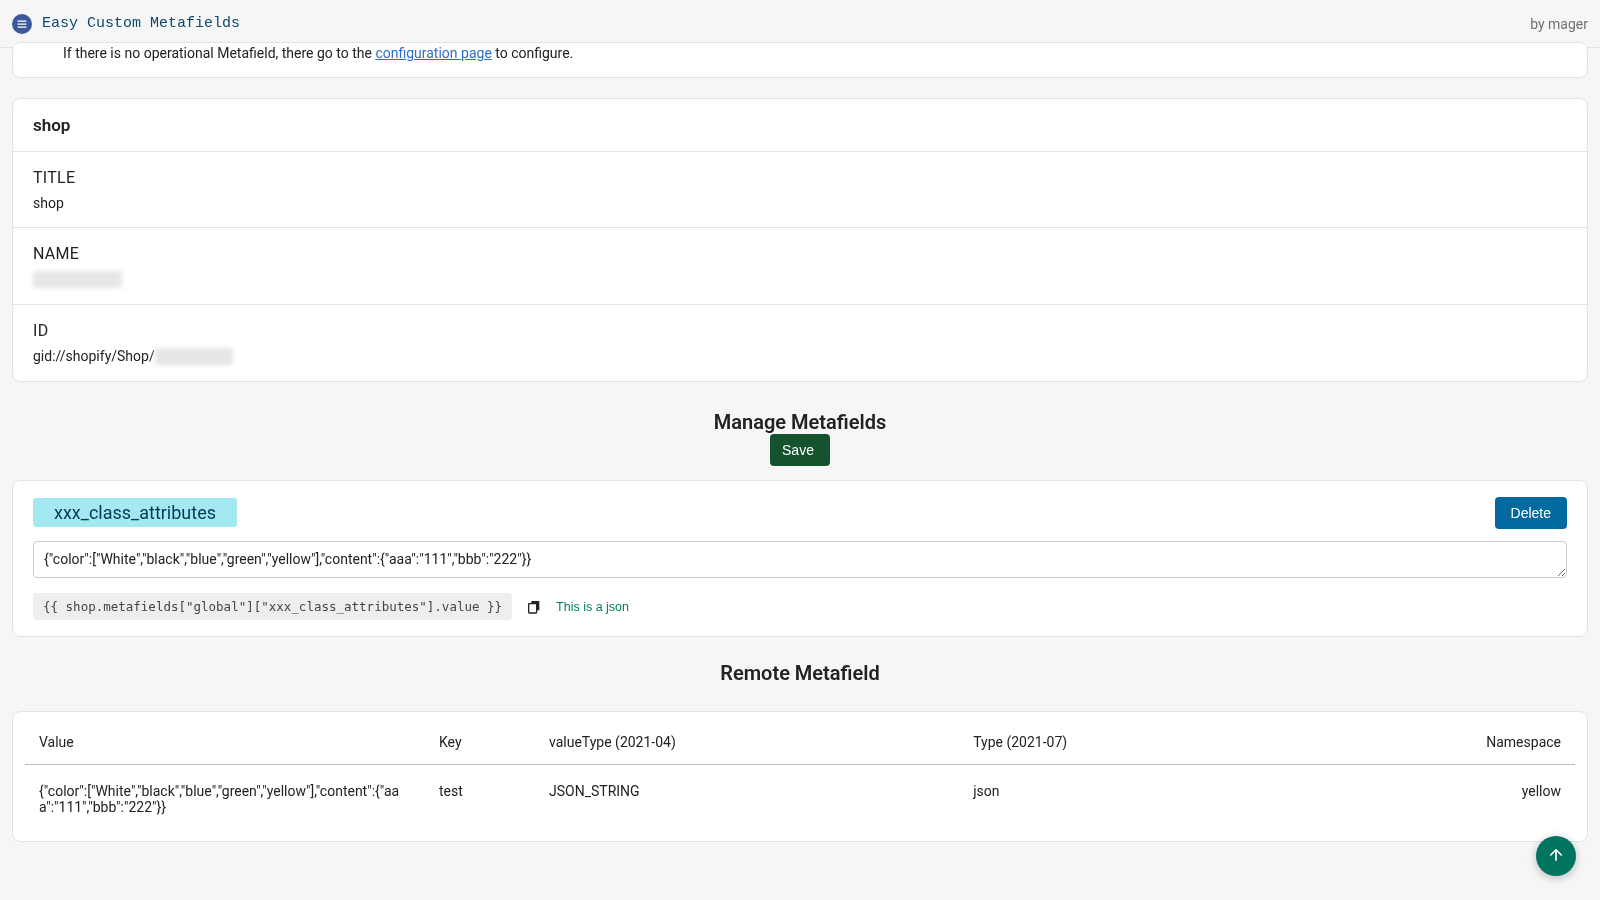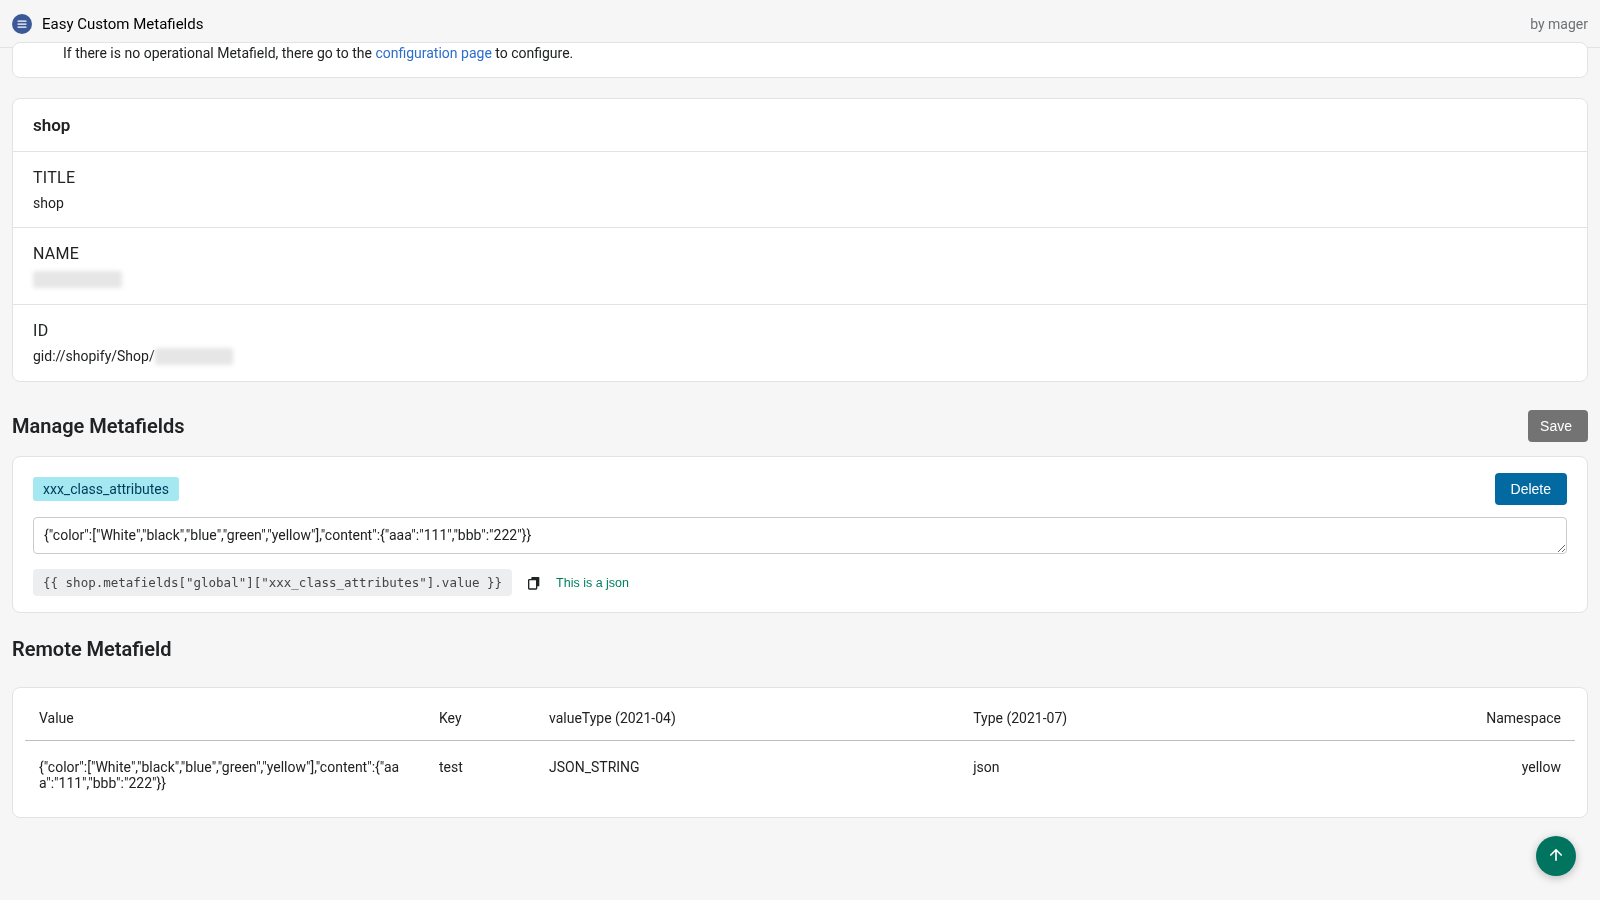--- a/index.html
+++ b/index.html
@@ -34,21 +34,22 @@
     border-radius: 50%;
     display: flex;
     align-items: center;
     justify-content: center;
     color: #fff;
     font-size: 12px;
     font-weight: bold;
   }
   .app-title {
     font-size: 15px;
-    color: #000000;
+    color: #0c4a6e;
+    font-family: Liberation Mono, monospace;
   }
   .topbar-right {
     font-size: 14px;
     color: #6d7175;
   }
   .content {
     padding: 0 12px 24px 12px;
   }
   .notice {
     background: #fff;
@@ -57,21 +58,21 @@
     padding: 16px 50px 16px 50px;
     color: #202223;
     position: relative;
     margin-top: -6px;
   }
   .notice-text {
     font-size: 14px;
     color: #202223;
     margin-top: -14px;
   }
-  .notice a { color: #2c6ecb; cursor: pointer; }
+  .notice a { color: #2c6ecb; text-decoration: underline; cursor: pointer; }
   .card {
     background: #fff;
     border: 1px solid #e1e3e5;
     border-radius: 8px;
     margin-top: 20px;
   }
   .card-header {
     padding: 16px 20px;
     font-size: 17px;
     font-weight: 600;
@@ -98,35 +99,36 @@
     color: #e6e6e6;
     border-radius: 2px;
     line-height: 1.2;
     filter: blur(2px);
   }
   .section-row {
     display: flex;
     align-items: center;
     justify-content: space-between;
     margin-top: 28px;
+    flex-direction: column;
   }
   .section-title {
     font-size: 20px;
     font-weight: 600;
   }
   .btn {
     border: none;
     border-radius: 4px;
     padding: 8px 16px;
     font-size: 14px;
     cursor: pointer;
     font-weight: 500;
   }
   .btn-save {
-    background: #737373;
+    background: #14532d;
     color: #fff;
     padding-left: 12px;
   }
   .btn-delete {
     background: #0369a1;
     color: #fff;
   }
   .metafield-card {
     background: #fff;
     border: 1px solid #e1e3e5;
@@ -136,23 +138,23 @@
   }
   .mf-top {
     display: flex;
     align-items: center;
     justify-content: space-between;
     margin-bottom: 12px;
   }
   .chip {
     background: #a4e8f2;
     color: #003a5a;
-    padding: 4px 10px;
+    padding: 4px 21px;
     border-radius: 3px;
-    font-size: 14px;
+    font-size: 18px;
   }
   .mf-textarea {
     width: 100%;
     border: 1px solid #c9cccf;
     border-radius: 4px;
     padding: 8px 10px;
     font-size: 14px;
     font-family: inherit;
     resize: vertical;
     min-height: 34px;

